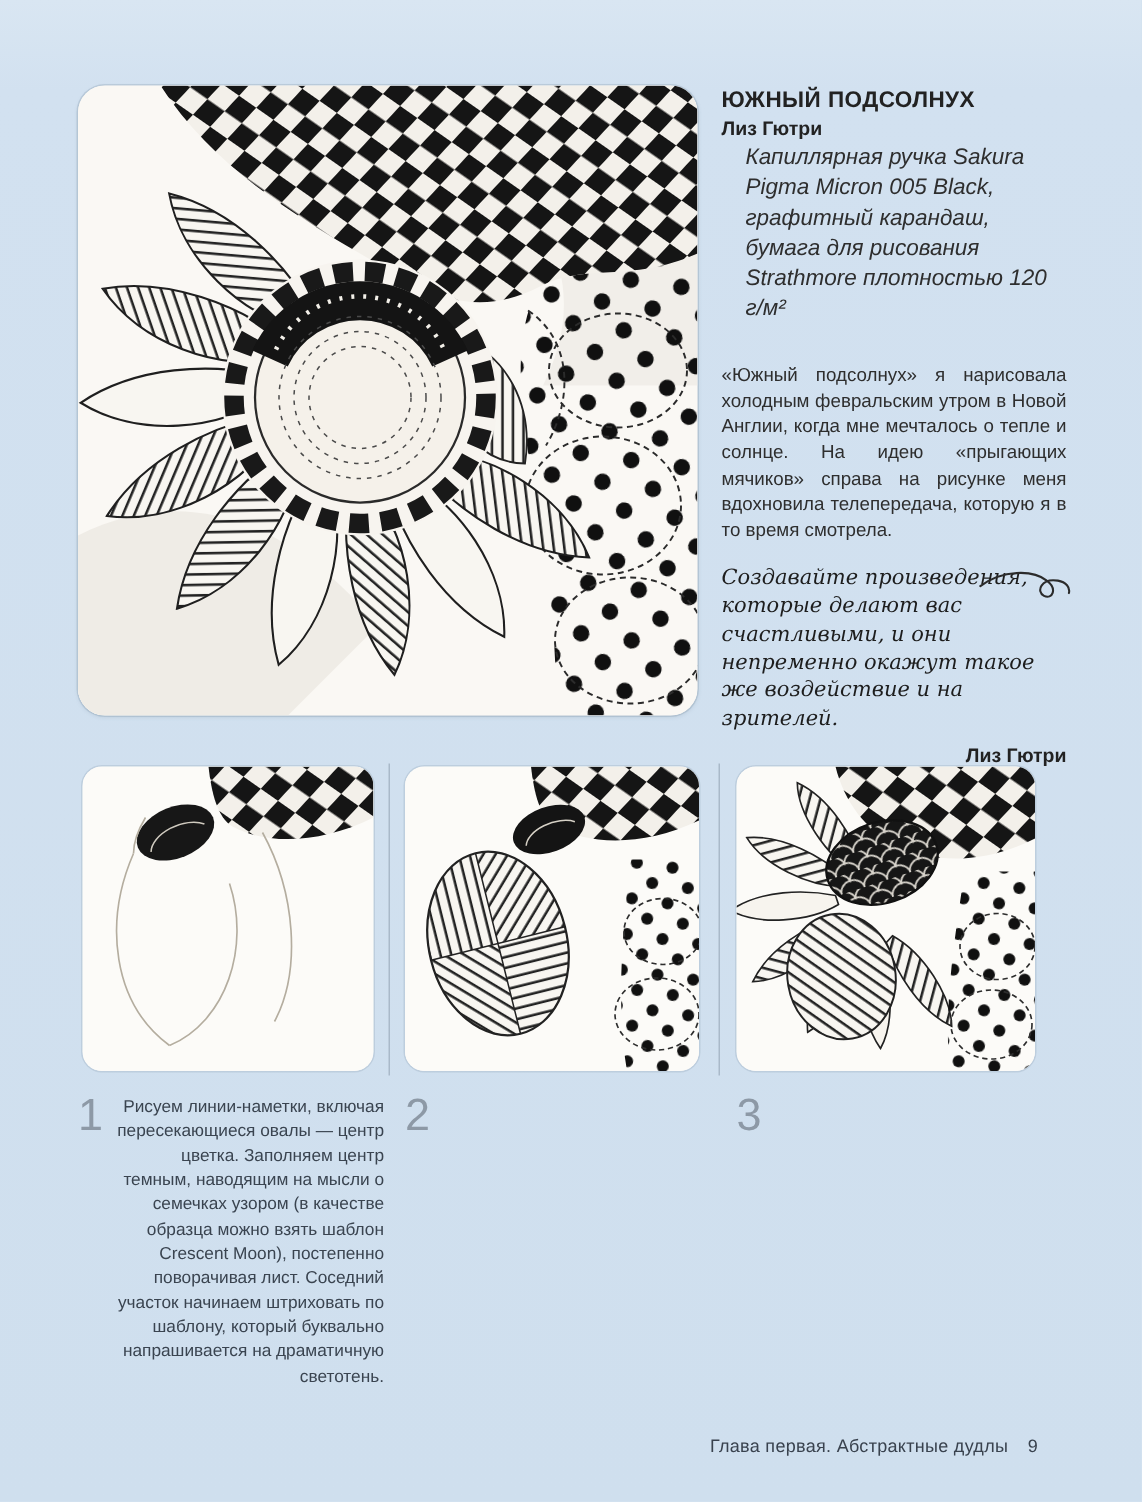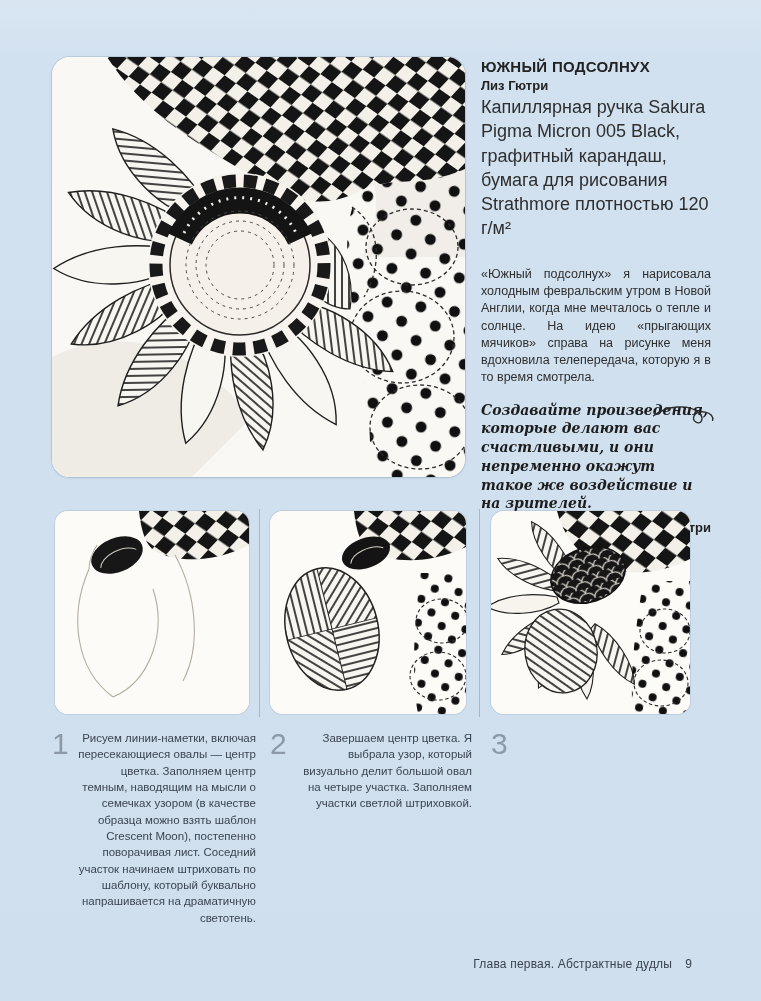--- a/index.html
+++ b/index.html
@@ -26,25 +26,25 @@
   .artwork-frame svg { display:block; width:100%; height:100%; }
 
   
   .text-col {
     position: absolute; left: 481px; top: 58px; width: 230px;
     color: #2c2c2c;
   }
   .art-title { font-size: 15px; font-weight: bold; letter-spacing: .3px; color: #222; }
   .art-author { font-size: 13px; font-weight: bold; margin-top: 3px; color: #222; }
   .art-dims { font-size: 12px; margin-top: 12px; color: #2e2e2e; }
-  .art-materials { font-size: 18px; line-height: 1.35; margin-top: 2px; color: #2e2e2e; }
+  .art-materials { font-size: 15px; font-style: italic; line-height: 1.35; margin-top: 2px; color: #2e2e2e; margin-left: 16px; }
   .art-desc { font-size: 12.5px; line-height: 1.38; margin-top: 25px; text-align: justify; color: #2e2e2e; }
   .pull-quote {
     position: relative; margin-top: 14px;
-    font-family: "DejaVu Serif", serif; font-style: italic; font-weight: bold;
+    font-family: "DejaVu Serif", serif; font-style: italic; font-weight: normal;
     font-size: 14px; line-height: 1.34; color: #1d1d1d;
   }
   .flourish { position: absolute; top: 0; right: -6px; width: 66px; height: 24px; }
   .quote-author { font-size: 13px; font-weight: bold; text-align: right; margin-top: 7px; color: #222; }
 
   
   .step-img {
     position: absolute; top: 511px; height: 203px;
     border-radius: 13px; overflow: hidden; background: #fcfbf8;
     box-shadow: 0 0 0 1px rgba(130,150,170,.25);
@@ -255,21 +255,20 @@
 
   <div class="col-divider" id="divider1"></div>
   <div class="col-divider" id="divider2"></div>
 
   <div class="step" id="step1">
     <span class="step-number">1</span>
     <span class="step-text">Рисуем линии-наметки, включая пересекающиеся овалы — центр цветка. Заполняем центр темным, наводящим на мысли о семечках узором (в качестве образца можно взять шаблон Crescent Moon), постепенно поворачивая лист. Соседний участок начинаем штриховать по шаблону, который буквально напрашивается на драматичную светотень.</span>
   </div>
   <div class="step" id="step2">
     <span class="step-number">2</span>
-    <span class="step-text">Завершаем центр цветка. Я выбрала узор, который визуально делит большой овал на четыре участка. Заполняем участки светлой штриховкой.</span>
   </div>
   <div class="step" id="step3">
     <span class="step-number">3</span>
   </div>
 
   <div class="page-footer">
     <span>Глава первая. Абстрактные дудлы</span><span class="page-number">9</span>
   </div>
 
 </div>

